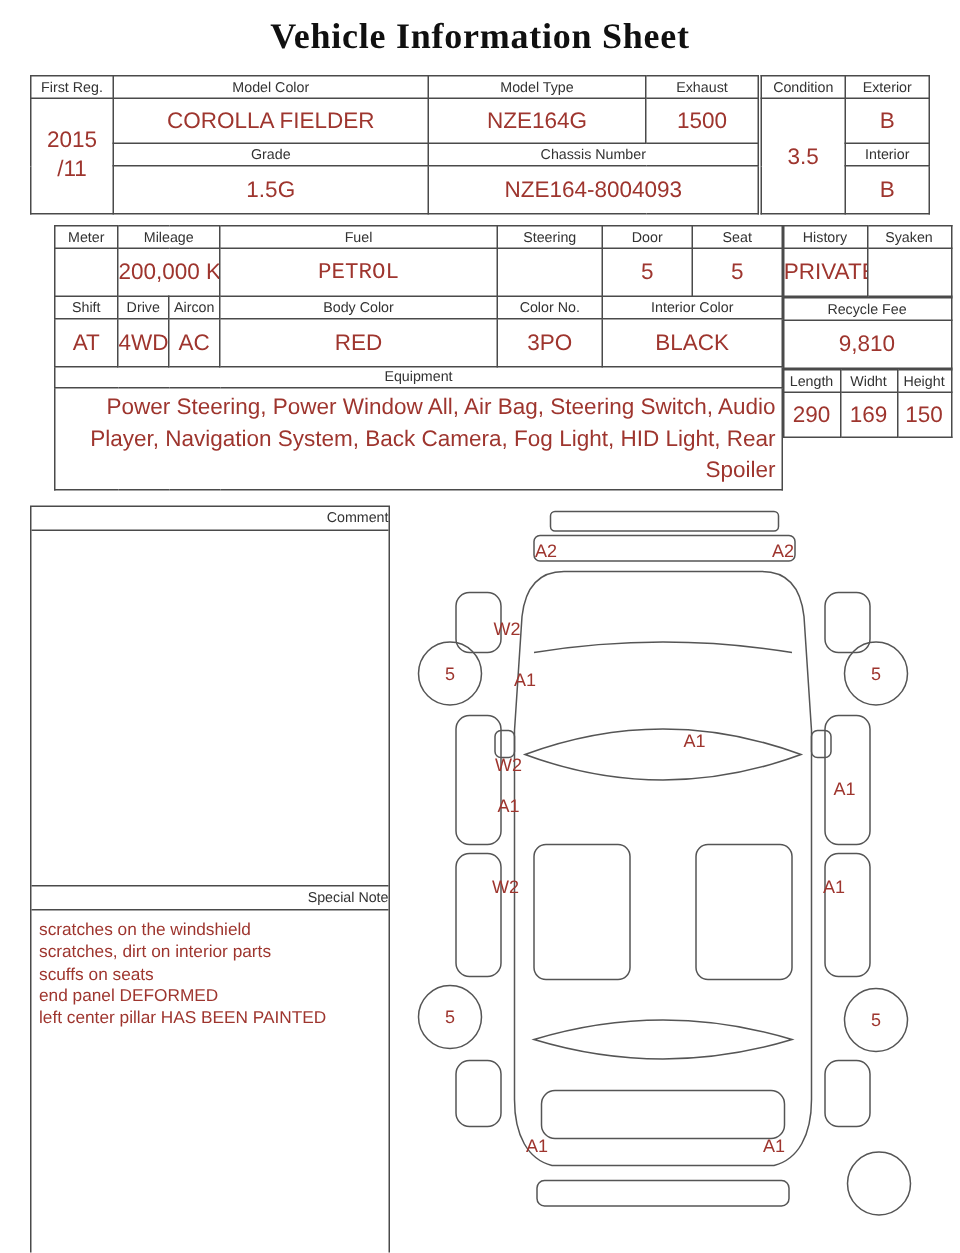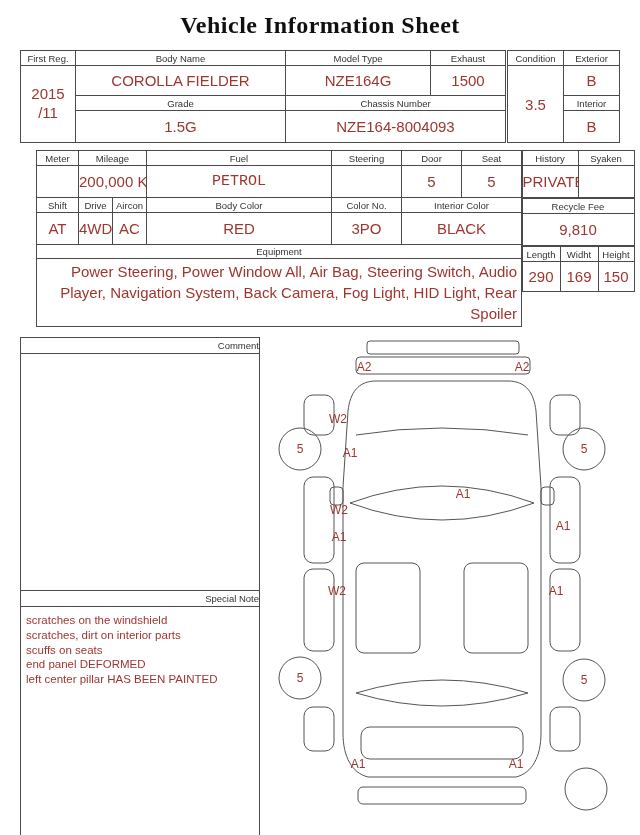--- a/index.html
+++ b/index.html
@@ -75,21 +75,21 @@
     <table class="t" style="width:408px">
       <colgroup>
           <col style="width:55px">
           <col style="width:210px">
           <col style="width:145px">
           <col style="width:75px">
         </colgroup>
       <tbody>
           <tr class="lbl">
         <td>First Reg.</td>
-        <td>Body Name</td>
+        <td>Model Color</td>
         <td>Model Type</td>
         <td>Exhaust</td>
       </tr>
       <tr class="val">
         <td rowspan="3" class="firstreg">2015
 /11</td>
         <td>COROLLA FIELDER</td>
         <td>NZE164G</td>
         <td>1500</td>
       </tr>

